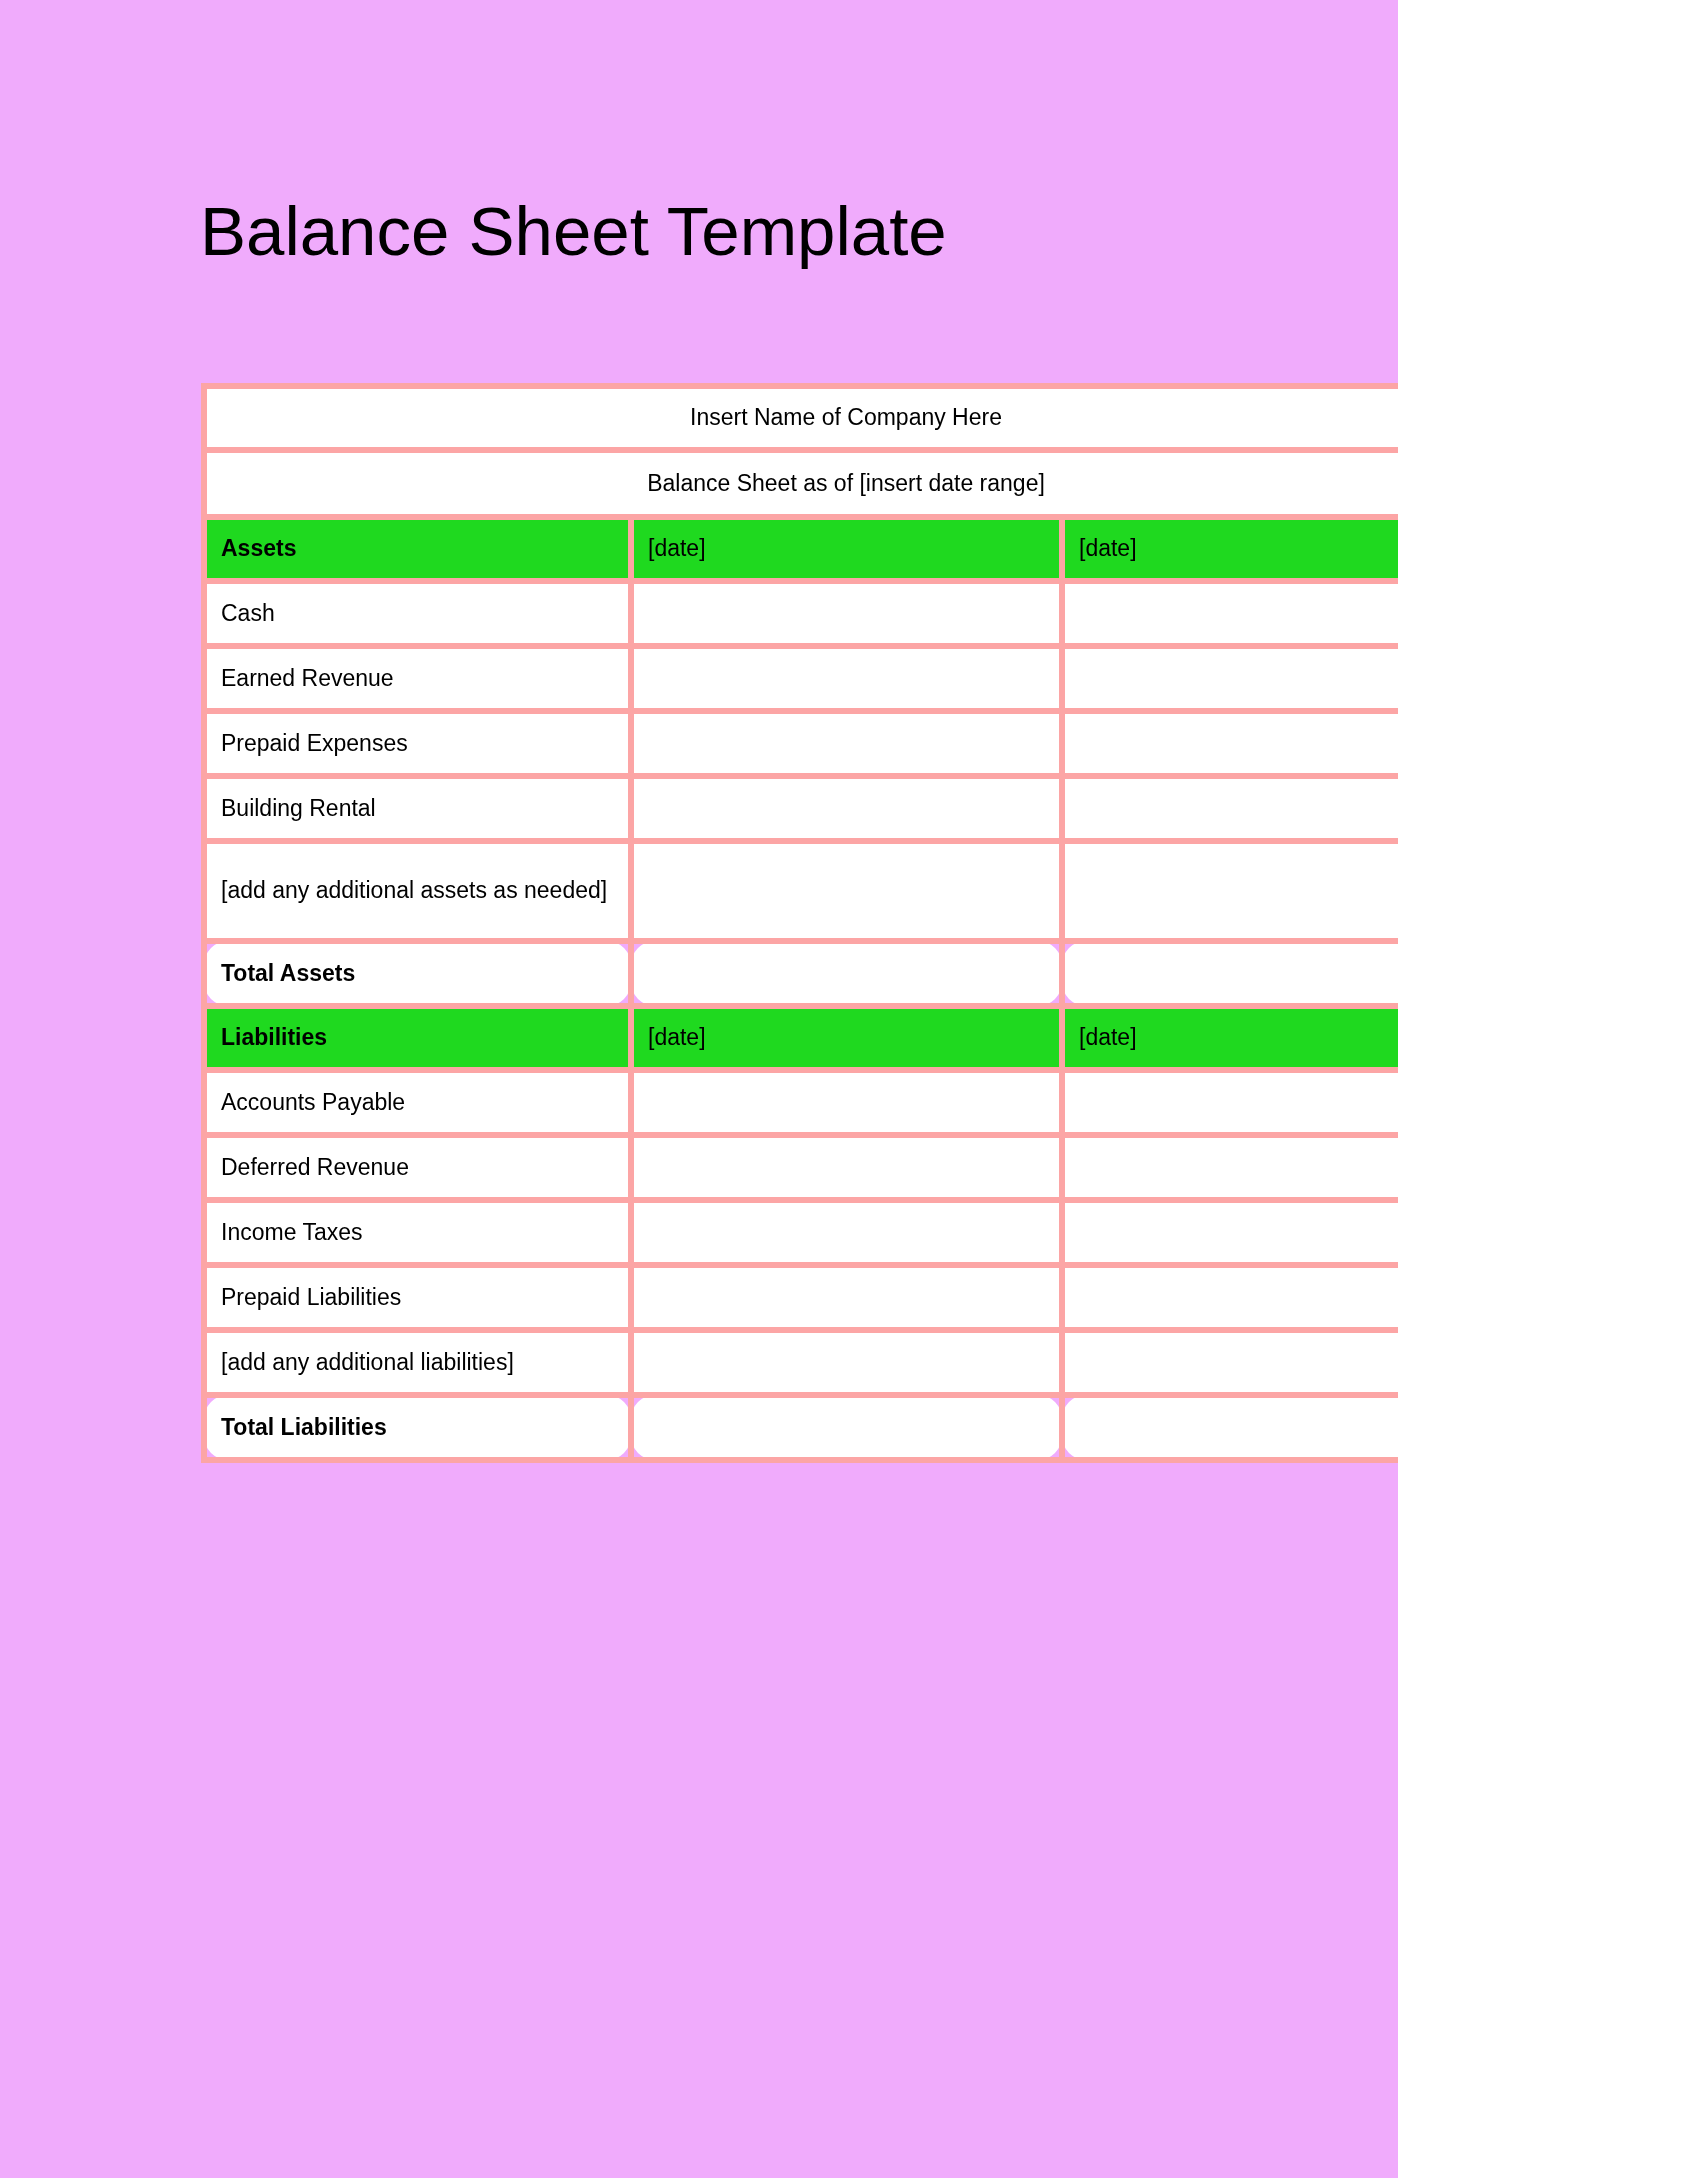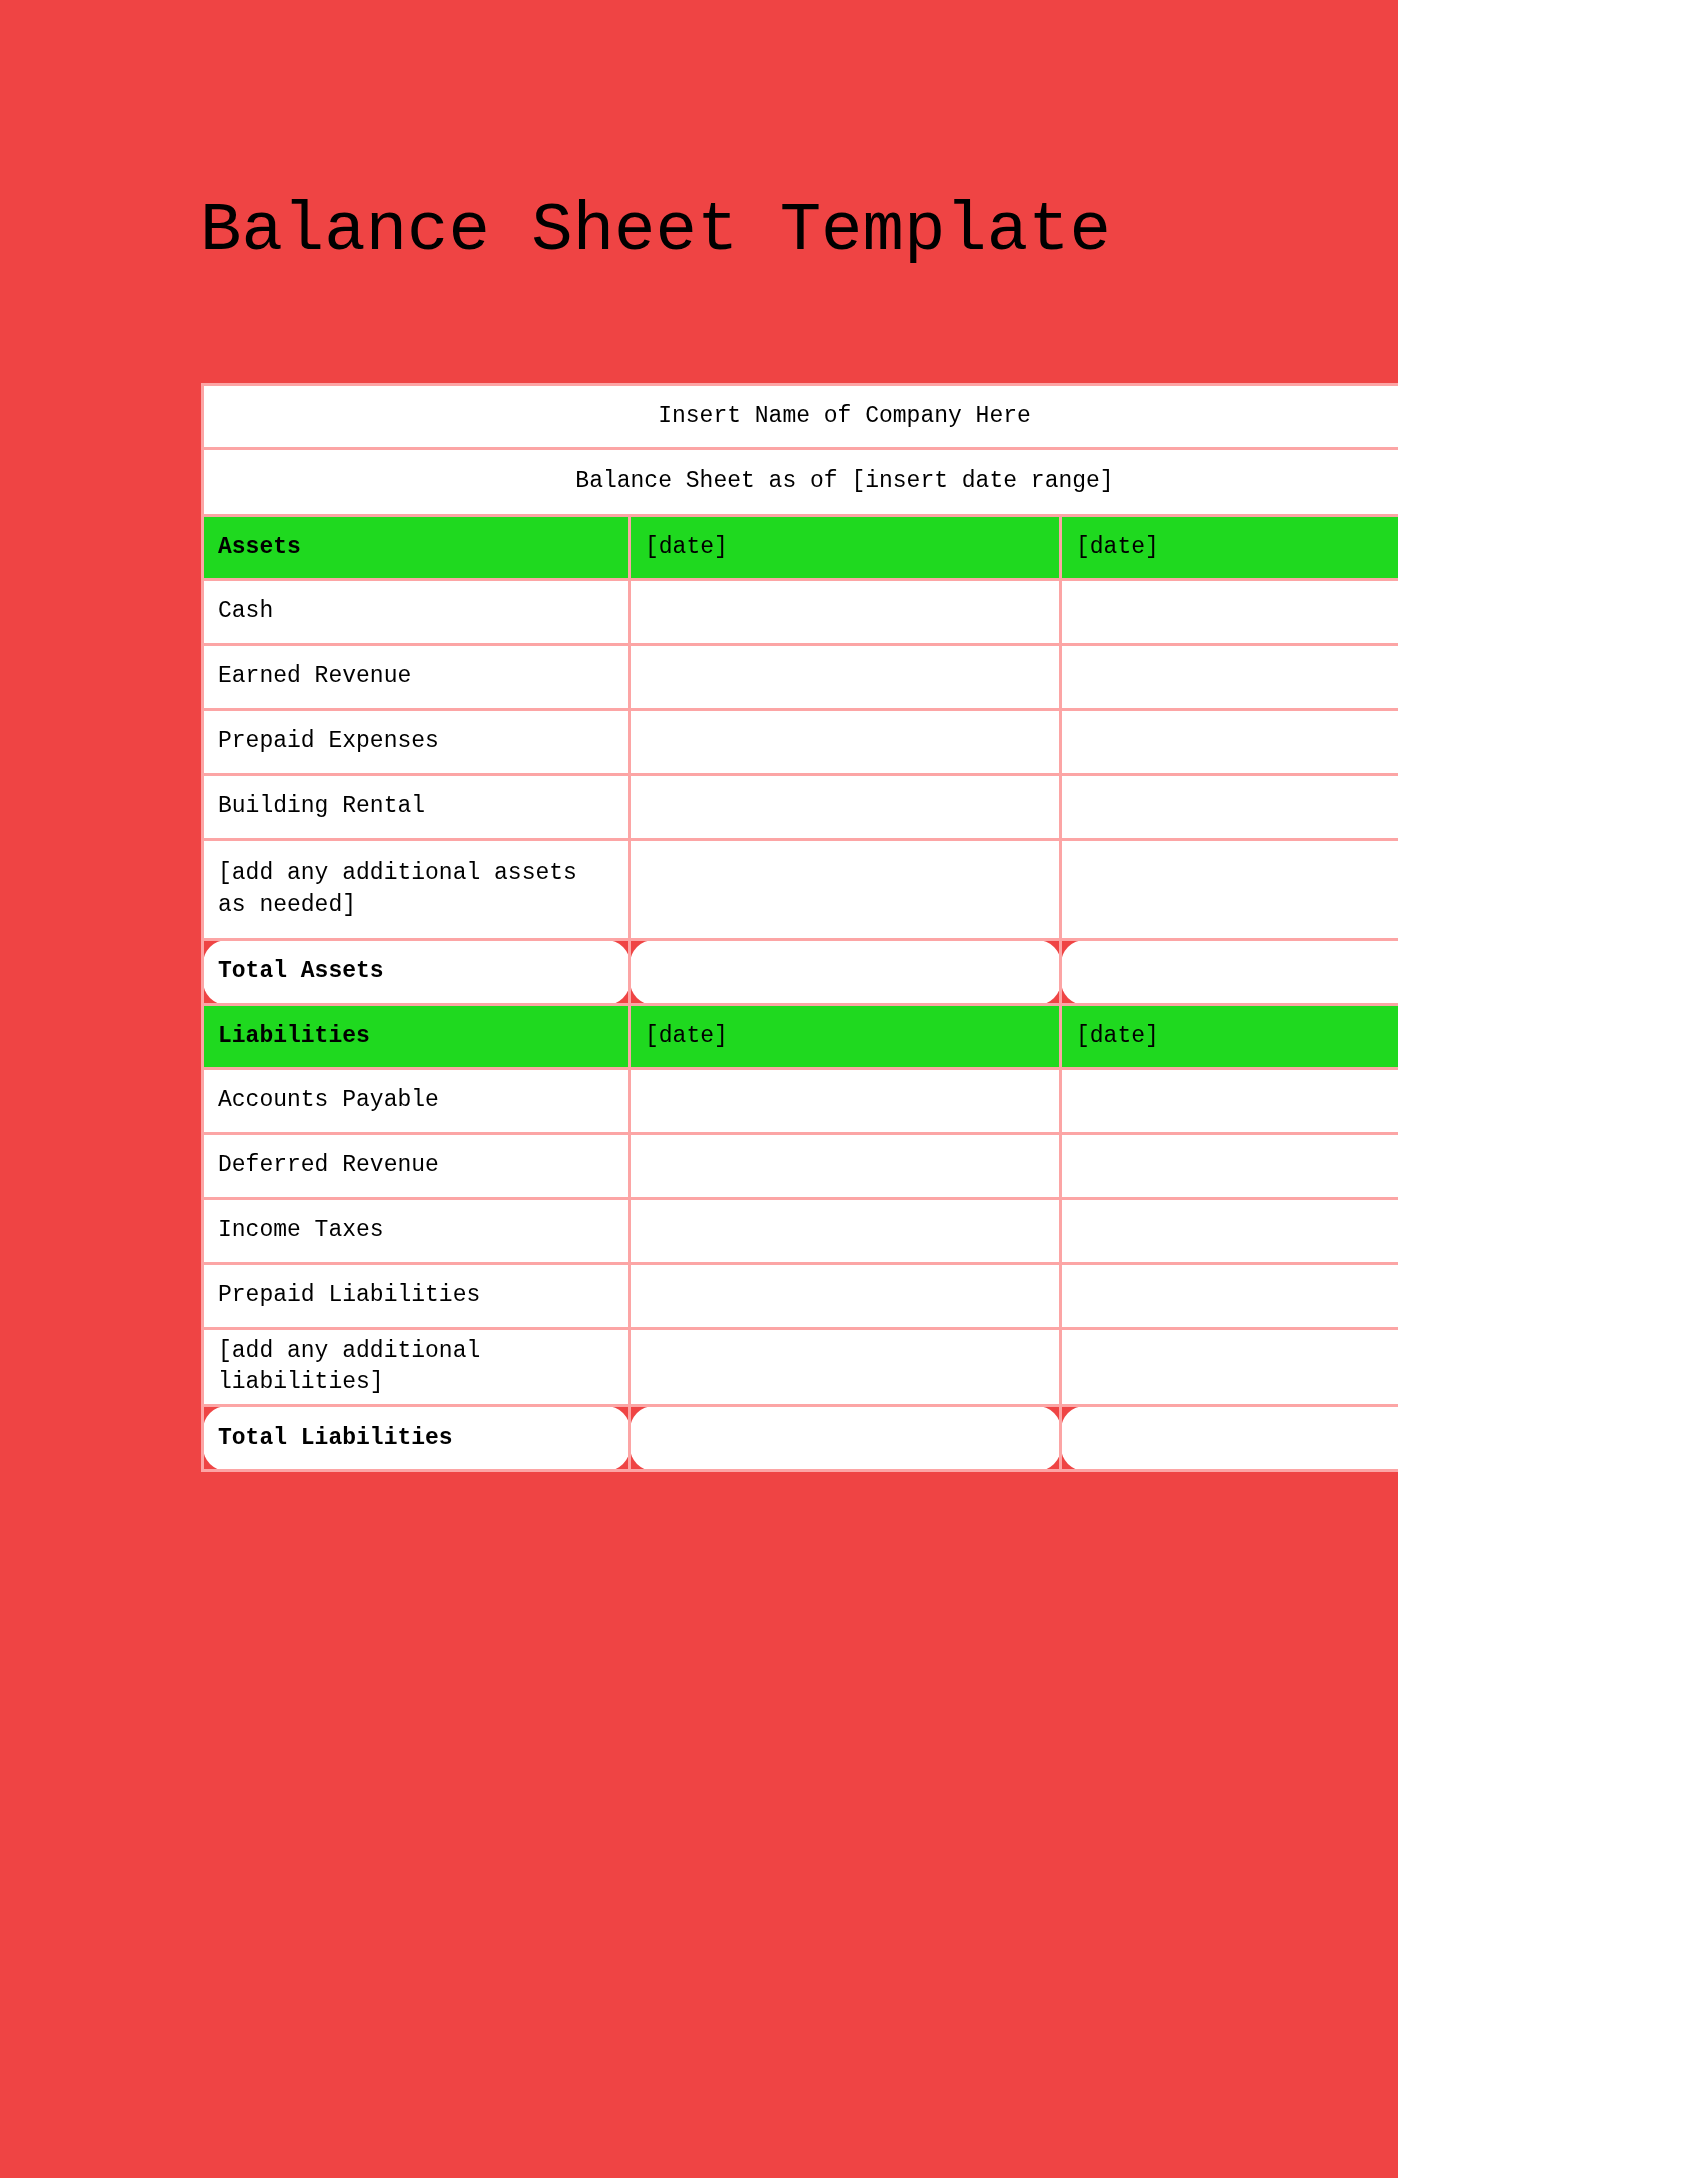--- a/index.html
+++ b/index.html
@@ -5,44 +5,43 @@
   * { margin: 0; padding: 0; box-sizing: border-box; }
   html, body {
     background: #ffffff;
     font-family: "Liberation Sans", "DejaVu Sans", sans-serif;
     color: #000000;
   }
   .page {
     position: relative;
     width: 1398px;
     height: 2178px;
-    background: #ef4444;
+    background: #f0abfc;
     overflow: hidden;
-    font-family: Liberation Mono, monospace;
   }
   .doc-title {
     position: absolute;
     left: 200px;
     top: 194px;
     font-size: 69px;
     line-height: 1.1;
     font-weight: 400;
     color: #000000;
     white-space: nowrap;
   }
   table.balance-table {
     position: absolute;
     left: 201px;
     top: 383px;
     width: 1283px;
     border-collapse: collapse;
     table-layout: fixed;
   }
   table.balance-table td {
-    border: 3px solid #fca5a5;
+    border: 6px solid #fca5a5;
     font-size: 23px;
     line-height: 1.35;
     vertical-align: middle;
     padding: 6px 14px;
     background: #ffffff;
     color: #000000;
   }
   tr.r-company td, tr.r-subtitle td {
     text-align: center;
     height: 65px;

